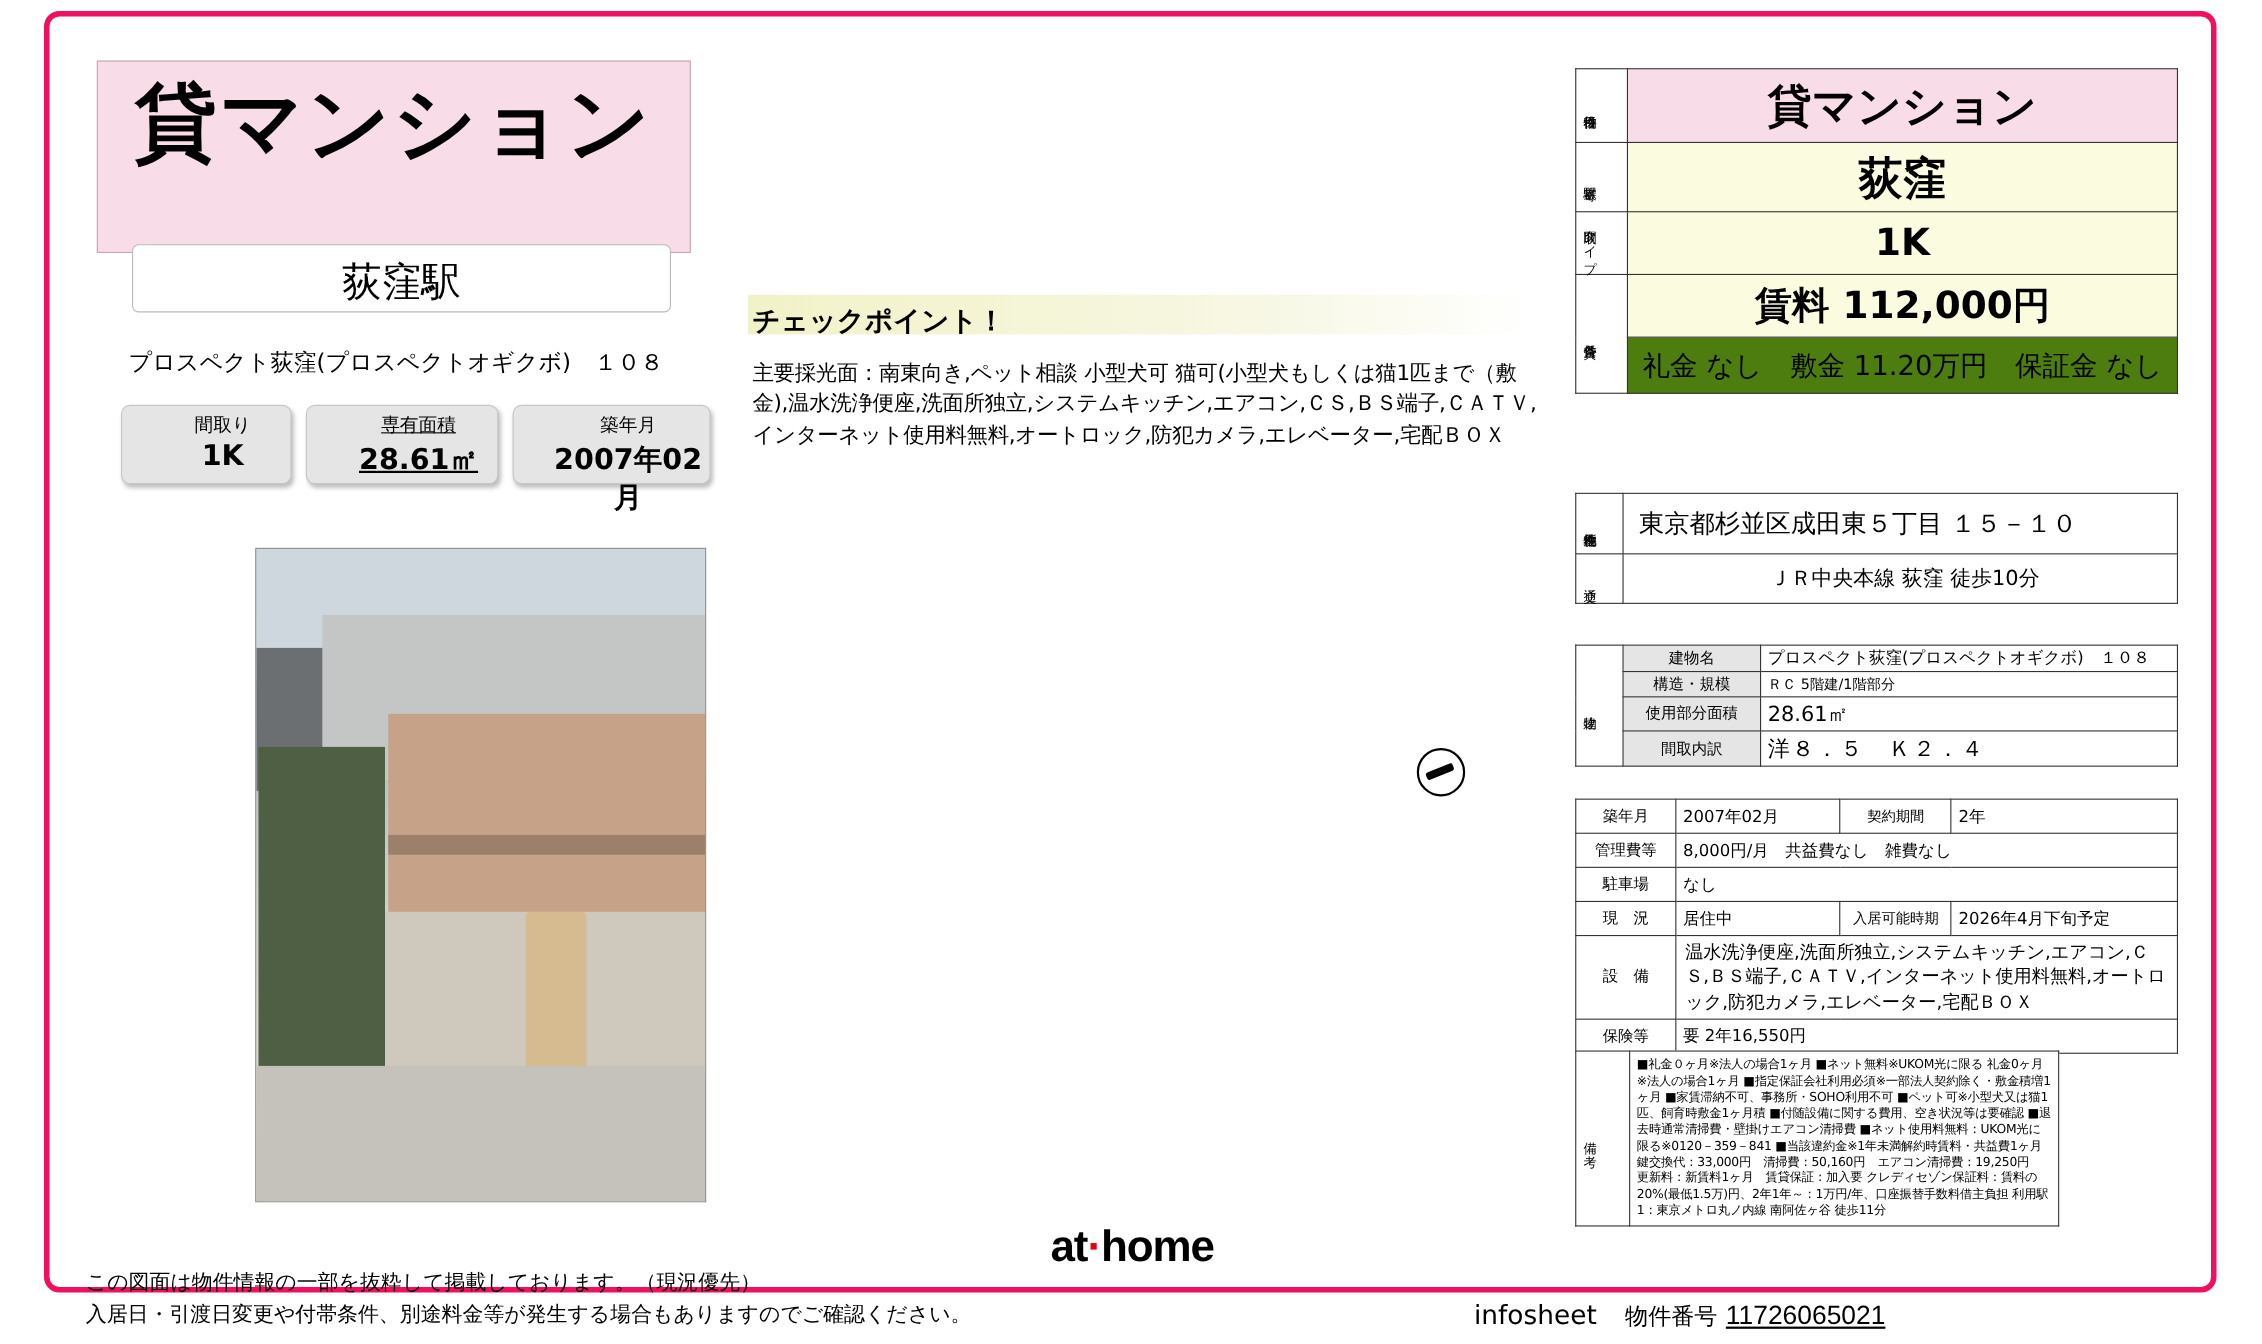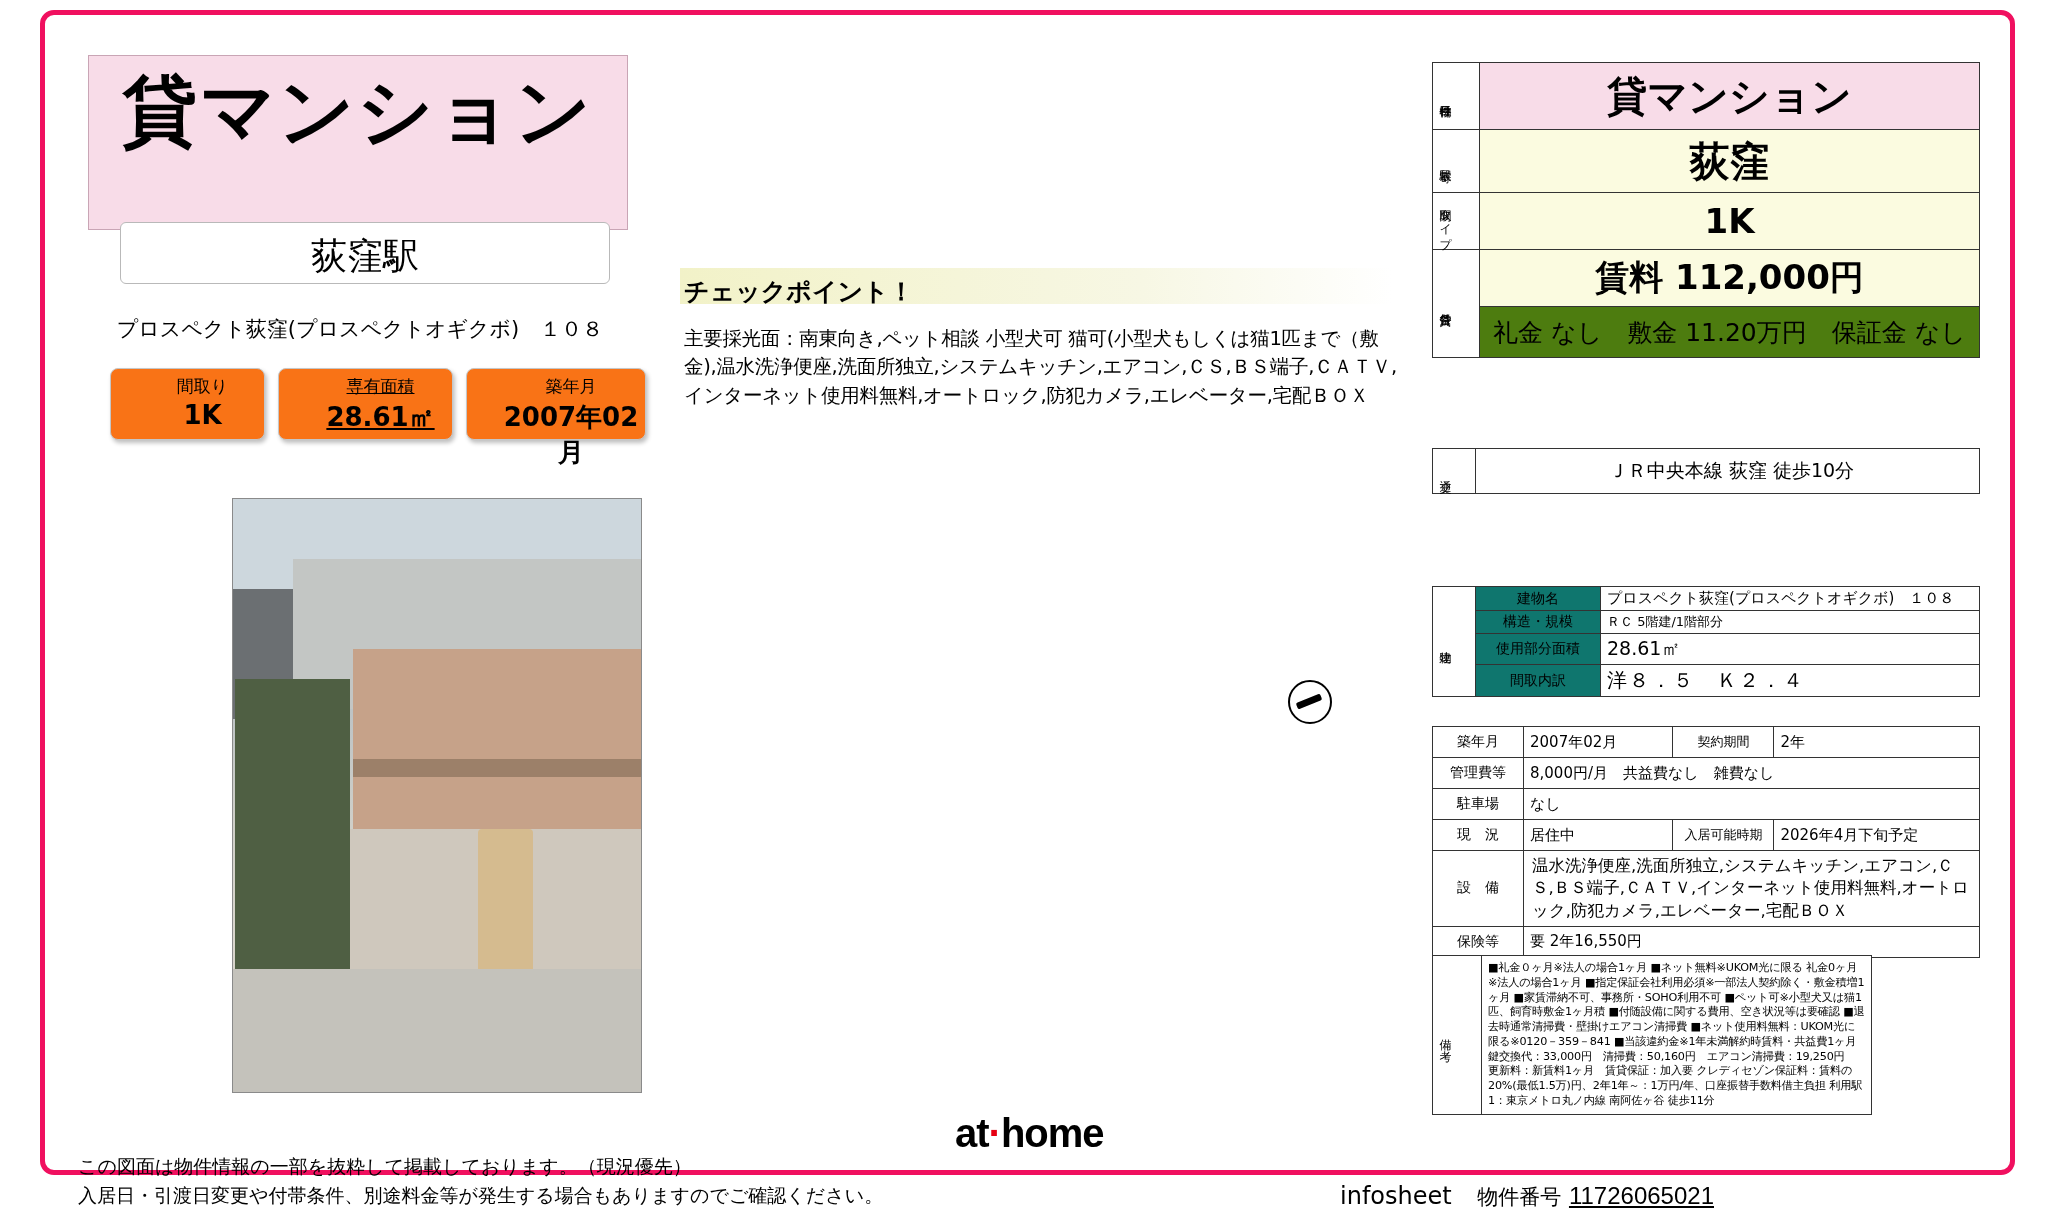--- a/index.html
+++ b/index.html
@@ -71,21 +71,21 @@
     width: 530px;
     text-align: center;
     font-size: 21px;
     font-family: "DejaVu Sans", sans-serif;
   }
 
   .spec-chip {
     position: absolute;
     top: 368px;
     height: 72px;
-    background: #f97316;
+    background: #e5e5e5;
     border: 1px solid #c6c6c6;
     border-radius: 8px;
     box-shadow: 2px 3px 4px rgba(0,0,0,0.25);
     box-sizing: border-box;
     text-align: center;
     font-family: "DejaVu Sans", sans-serif;
     padding-left: 30px;
   }
   .spec-chip .lbl { font-size: 17px; margin-top: 6px; }
   .spec-chip .val { font-size: 26px; font-weight: bold; margin-top: 2px; }
@@ -187,21 +187,21 @@
   #tbl-head .r-fee { background: #4d7c0f; text-align: center; font-size: 25px; height: 46px;}
 
   #tbl-addr { left: 1432px; top: 448px; width: 548px; }
   #tbl-addr td.lab { width: 30px; text-align: center; }
   #tbl-addr .addr { font-size: 23px; height: 50px; padding-left: 14px; }
   #tbl-addr .traffic { font-size: 19px; height: 40px; padding-left: 14px; text-align: center; }
 
   #tbl-bldg { left: 1432px; top: 586px; width: 548px; font-size: 16px; }
   #tbl-bldg td.lab { width: 30px; text-align: center; }
   #tbl-bldg td.sub {
-    width: 112px; text-align: center; font-size: 14px; background: #0f766e;
+    width: 112px; text-align: center; font-size: 14px; background: #e5e5e5;
   }
   #tbl-bldg .v1 { font-size: 15px; }
   #tbl-bldg .v2 { font-size: 13px; }
   #tbl-bldg .v3 { font-size: 19px; }
   #tbl-bldg .v4 { font-size: 20px; letter-spacing: 2px; }
 
   #tbl-misc { left: 1432px; top: 726px; width: 548px; font-size: 15px; }
   #tbl-misc td { height: 26px; }
   #tbl-misc td.lab { width: 78px; text-align: center; font-size: 14px; }
   #tbl-misc td.lab2 { width: 88px; text-align: center; font-size: 13px; }
@@ -324,20 +324,26 @@
       <td class="r-rent" colspan="2">賃料 112,000円</td>
     </tr>
     <tr>
       <td class="r-fee" colspan="2">礼金 なし　敷金 11.20万円　保証金 なし</td>
     </tr>
   </tbody>
     </table>
 
   <table class="rt" id="tbl-addr">
     <tbody>
+        <tr>
+      <td class="lab">
+            <div class="vlabel">物件所在地</div>
+          </td>
+      <td class="addr">東京都杉並区成田東５丁目 １５－１０</td>
+    </tr>
     <tr>
       <td class="lab">
             <div class="vlabel">交通</div>
           </td>
       <td class="traffic">ＪＲ中央本線 荻窪 徒歩10分</td>
     </tr>
   </tbody>
     </table>
 
   <table class="rt" id="tbl-bldg">

